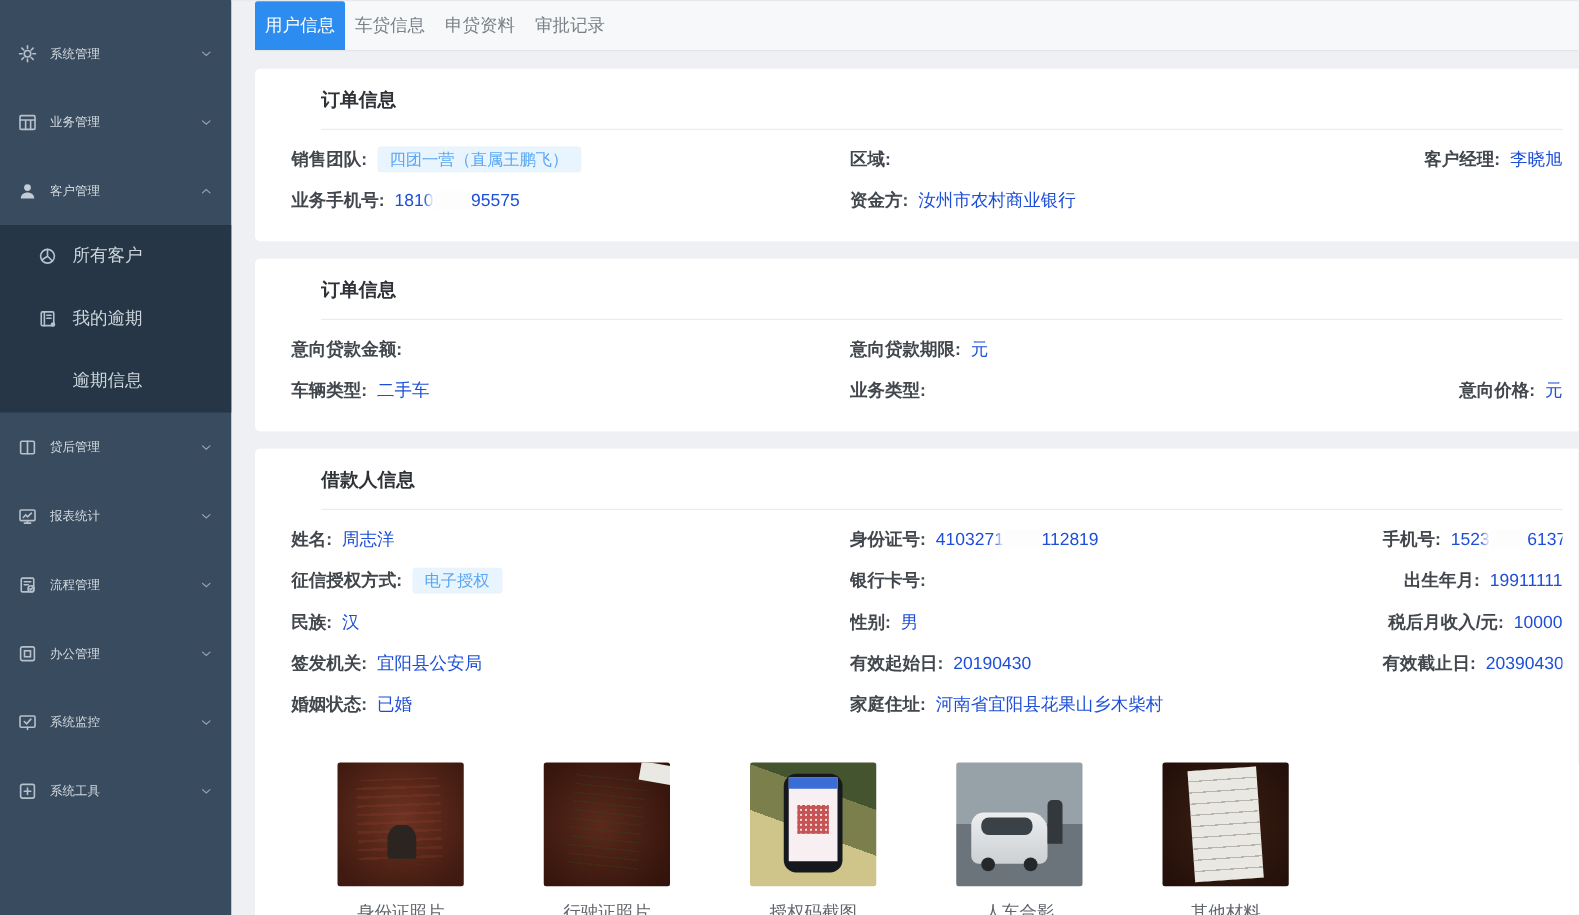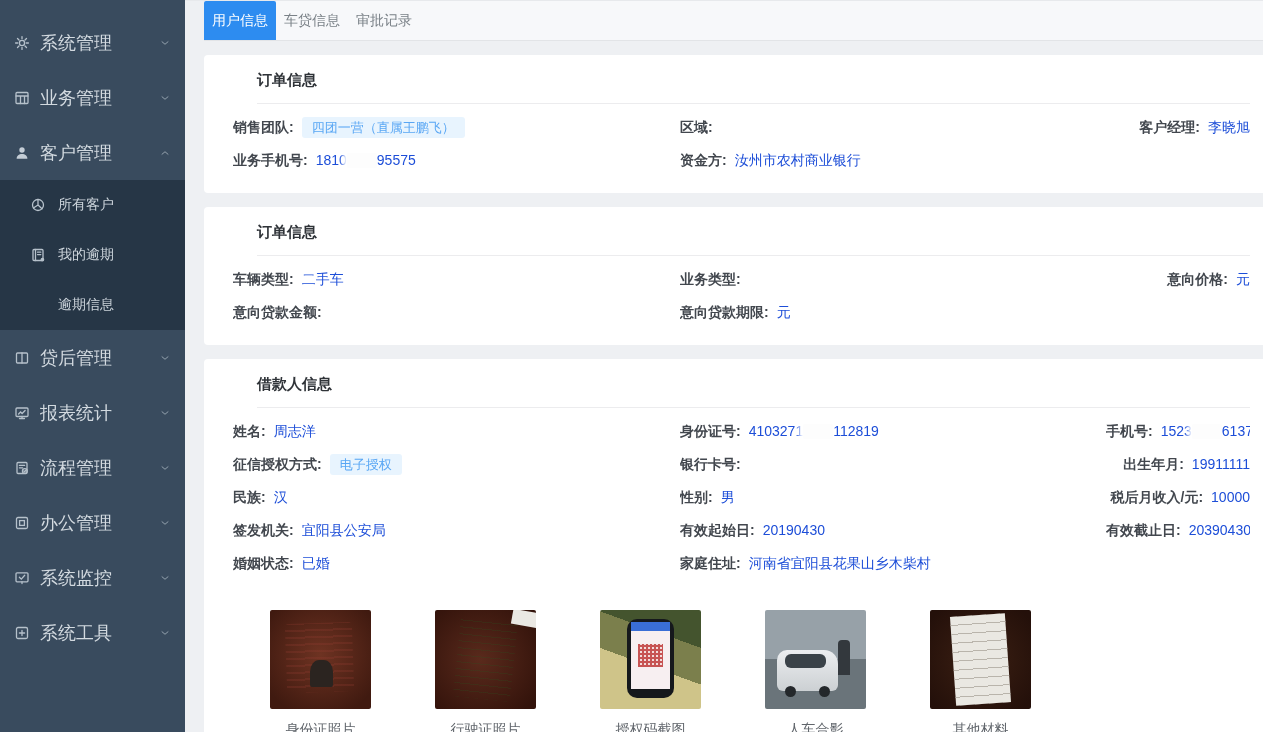--- a/index.html
+++ b/index.html
@@ -4,21 +4,21 @@
 <style>
   html,body{margin:0;padding:0;}
   body{
     width:1263px;height:732px;overflow:hidden;
     font-family:"Liberation Sans","DejaVu Sans",sans-serif;
     background:#eef0f3;display:flex;
     -webkit-font-smoothing:antialiased;
   }
   
   .sidebar{width:185px;min-width:185px;height:732px;background:#394b5e;padding-top:15px;box-sizing:border-box;}
-  .side-item{height:55px;display:flex;align-items:center;padding:0 14px 0 14px;cursor:pointer;color:#d3dae0;font-size:18px;font-family:Liberation Serif, serif;}
+  .side-item{height:55px;display:flex;align-items:center;padding:0 14px 0 14px;cursor:pointer;color:#d3dae0;font-size:10px;font-family:Liberation Serif, serif;}
   .side-item .ic{width:16px;height:16px;margin-right:10px;flex:none;display:inline-flex;}
   .side-item .chev{margin-left:auto;width:12px;height:12px;display:inline-flex;opacity:.75;}
   .chev.up svg{transform:rotate(180deg);}
   .submenu{background:#263646;}
   .sub-item{height:50px;display:flex;align-items:center;padding-left:30px;color:#cdd5dc;font-size:14px;cursor:pointer;}
   .sub-item .ic{width:16px;height:16px;margin-right:12px;flex:none;display:inline-flex;}
   .sub-item.noicon{padding-left:58px;}
   .ic svg,.chev svg{width:100%;height:100%;}
   
   .main{flex:1;display:flex;flex-direction:column;overflow:hidden;}
@@ -225,20 +225,21 @@
         </svg>
       </span>
     </div>
   </nav>
 
 <div class="main">
   <div class="topstrip"></div>
   <div class="tabbar">
       <div class="tab active">用户信息</div>
       <div class="tab">车贷信息</div>
+      <div class="tab">申贷资料</div>
       <div class="tab">审批记录</div>
     </div>
   <div id="cards">
       <section class="card">
         <div class="card-title">订单信息</div>
         <div class="rows">
           <div class="frow">
             <div class="cell"><span class="flabel">销售团队:</span><span class="tag">四团一营（直属王鹏飞）</span></div>
             <div class="cell"><span class="flabel">区域:</span><span class="fvalue"></span></div>
             <div class="cell c3"><span class="flabel">客户经理:</span><span class="fvalue">李晓旭</span></div>
@@ -247,28 +248,28 @@
             <div class="cell"><span class="flabel">业务手机号:</span><span class="fvalue">1810<span class="redact"></span>95575</span></div>
             <div class="cell"><span class="flabel">资金方:</span><span class="fvalue">汝州市农村商业银行</span></div>
             <div class="cell c3"></div>
           </div>
         </div>
       </section>
       <section class="card">
         <div class="card-title">订单信息</div>
         <div class="rows">
           <div class="frow">
+            <div class="cell"><span class="flabel">意向贷款金额:</span><span class="fvalue"></span></div>
+            <div class="cell"><span class="flabel">意向贷款期限:</span><span class="fvalue">元</span></div>
+            <div class="cell c3"></div>
+          </div>
+          <div class="frow">
             <div class="cell"><span class="flabel">车辆类型:</span><span class="fvalue">二手车</span></div>
             <div class="cell"><span class="flabel">业务类型:</span><span class="fvalue"></span></div>
             <div class="cell c3"><span class="flabel">意向价格:</span><span class="fvalue">元</span></div>
-          </div>
-          <div class="frow">
-            <div class="cell"><span class="flabel">意向贷款金额:</span><span class="fvalue"></span></div>
-            <div class="cell"><span class="flabel">意向贷款期限:</span><span class="fvalue">元</span></div>
-            <div class="cell c3"></div>
           </div>
         </div>
       </section>
       <section class="card">
         <div class="card-title">借款人信息</div>
         <div class="rows">
           <div class="frow">
             <div class="cell"><span class="flabel">姓名:</span><span class="fvalue">周志洋</span></div>
             <div class="cell"><span class="flabel">身份证号:</span><span class="fvalue">4103271<span class="redact"></span>112819</span></div>
             <div class="cell c3"><span class="flabel">手机号:</span><span class="fvalue">1523<span class="redact"></span>6137</span></div>

